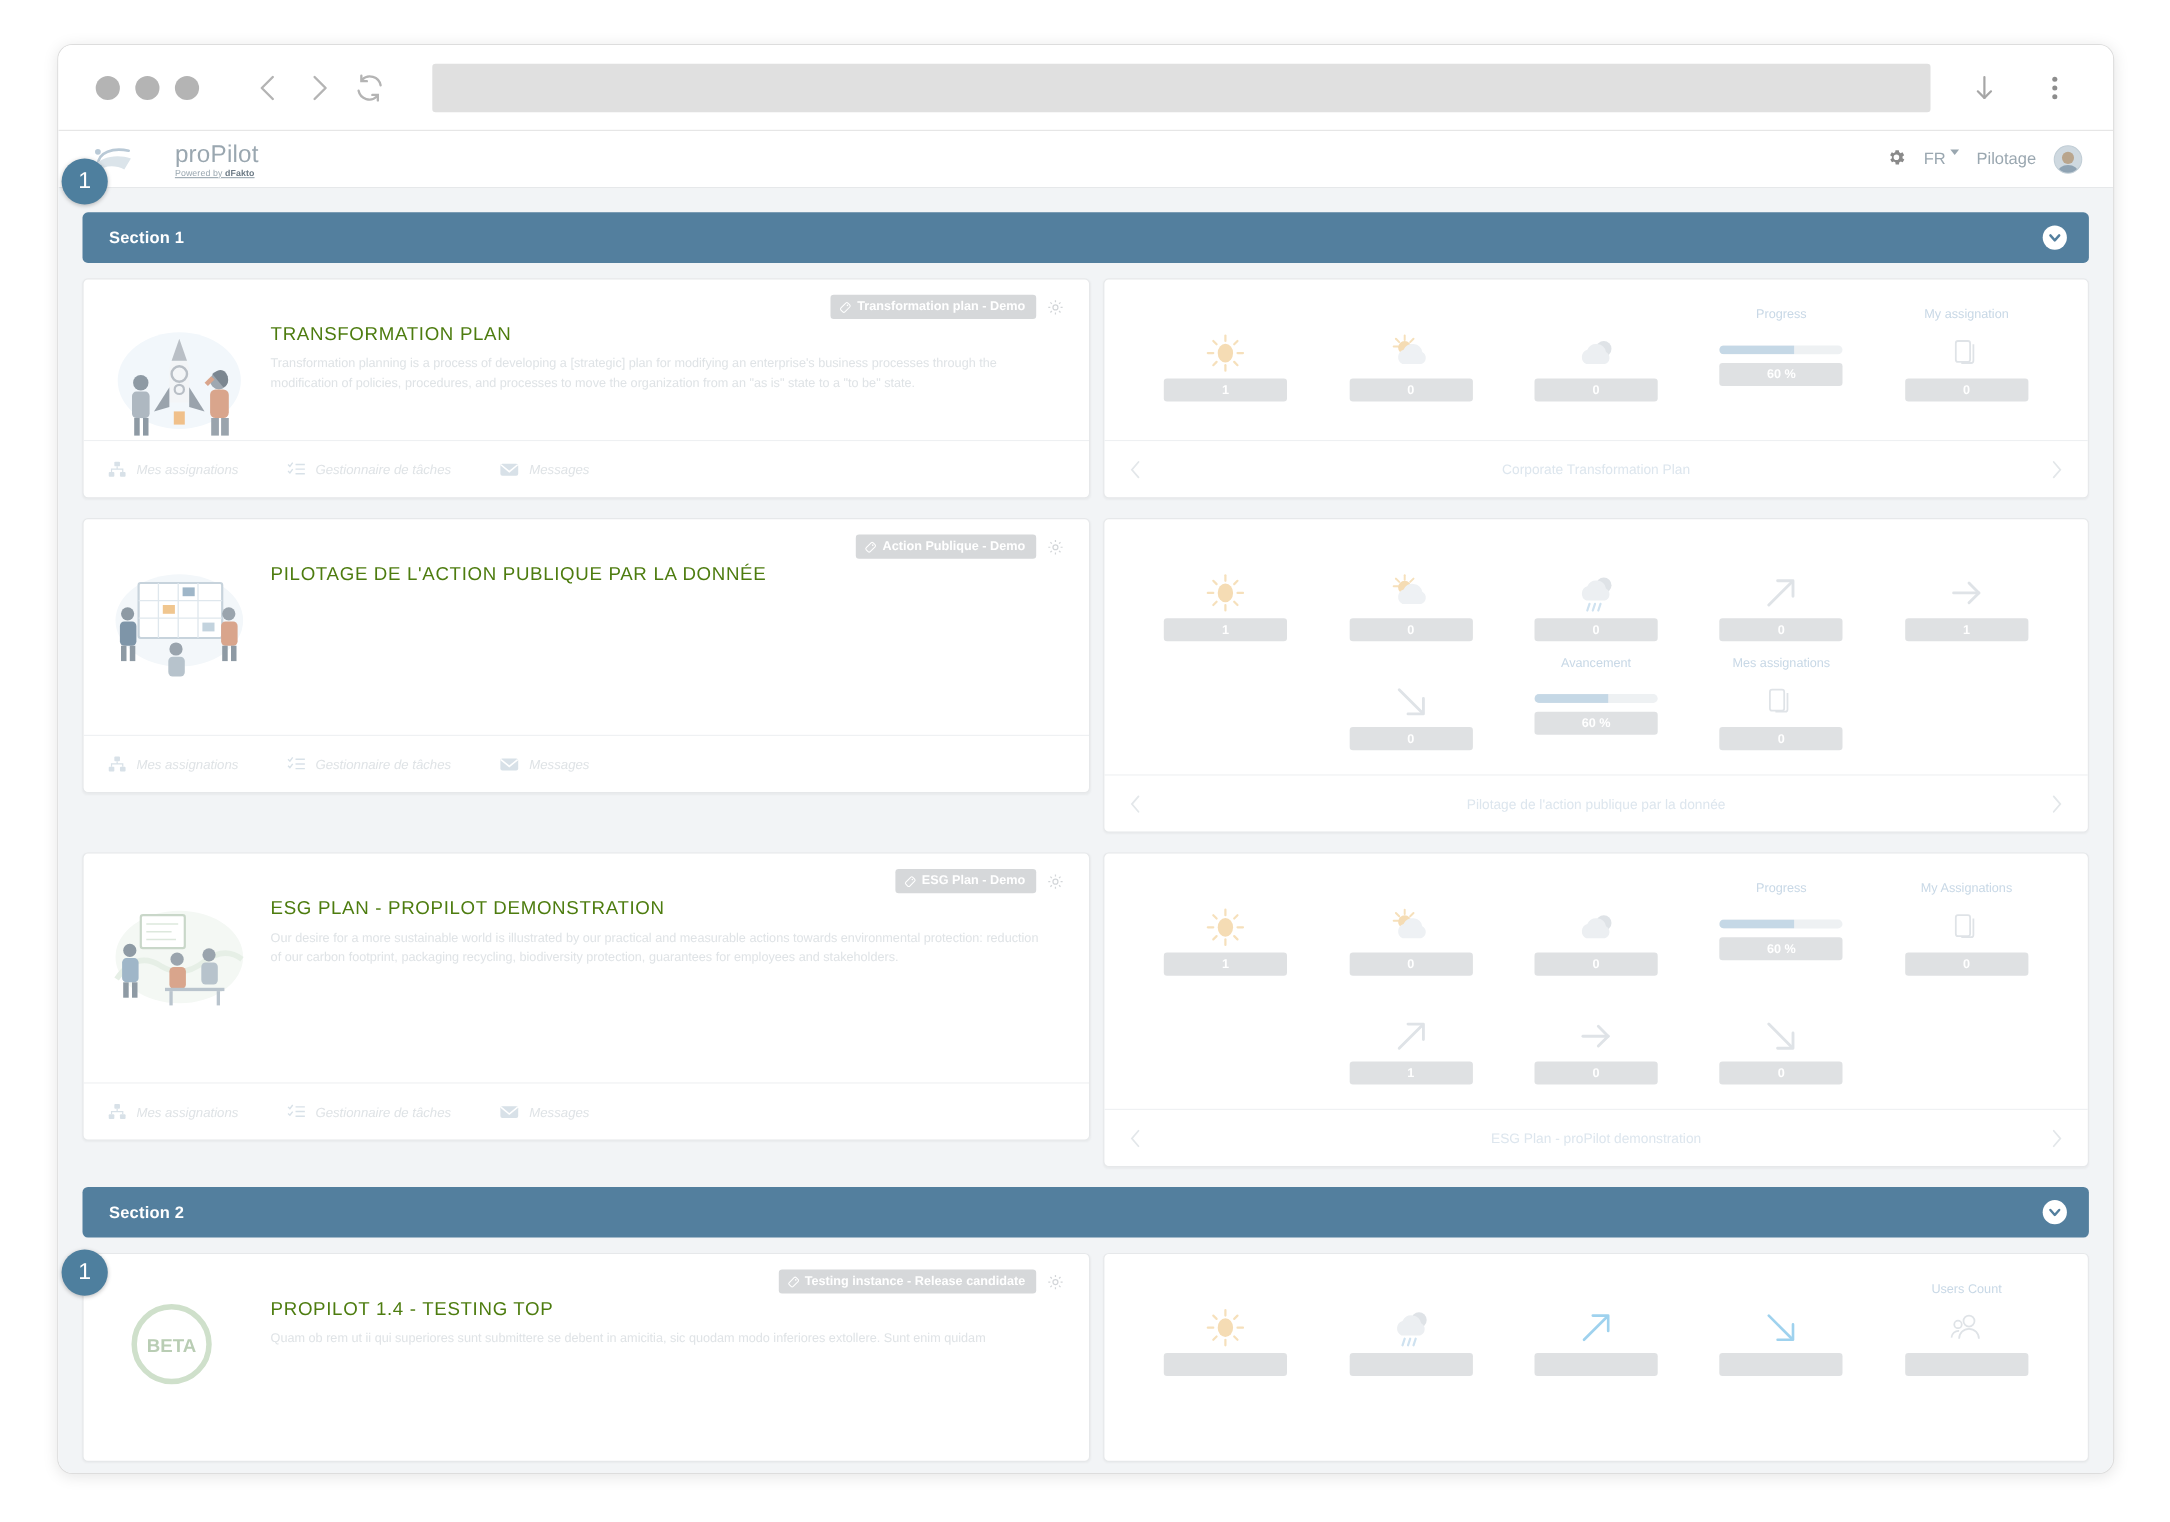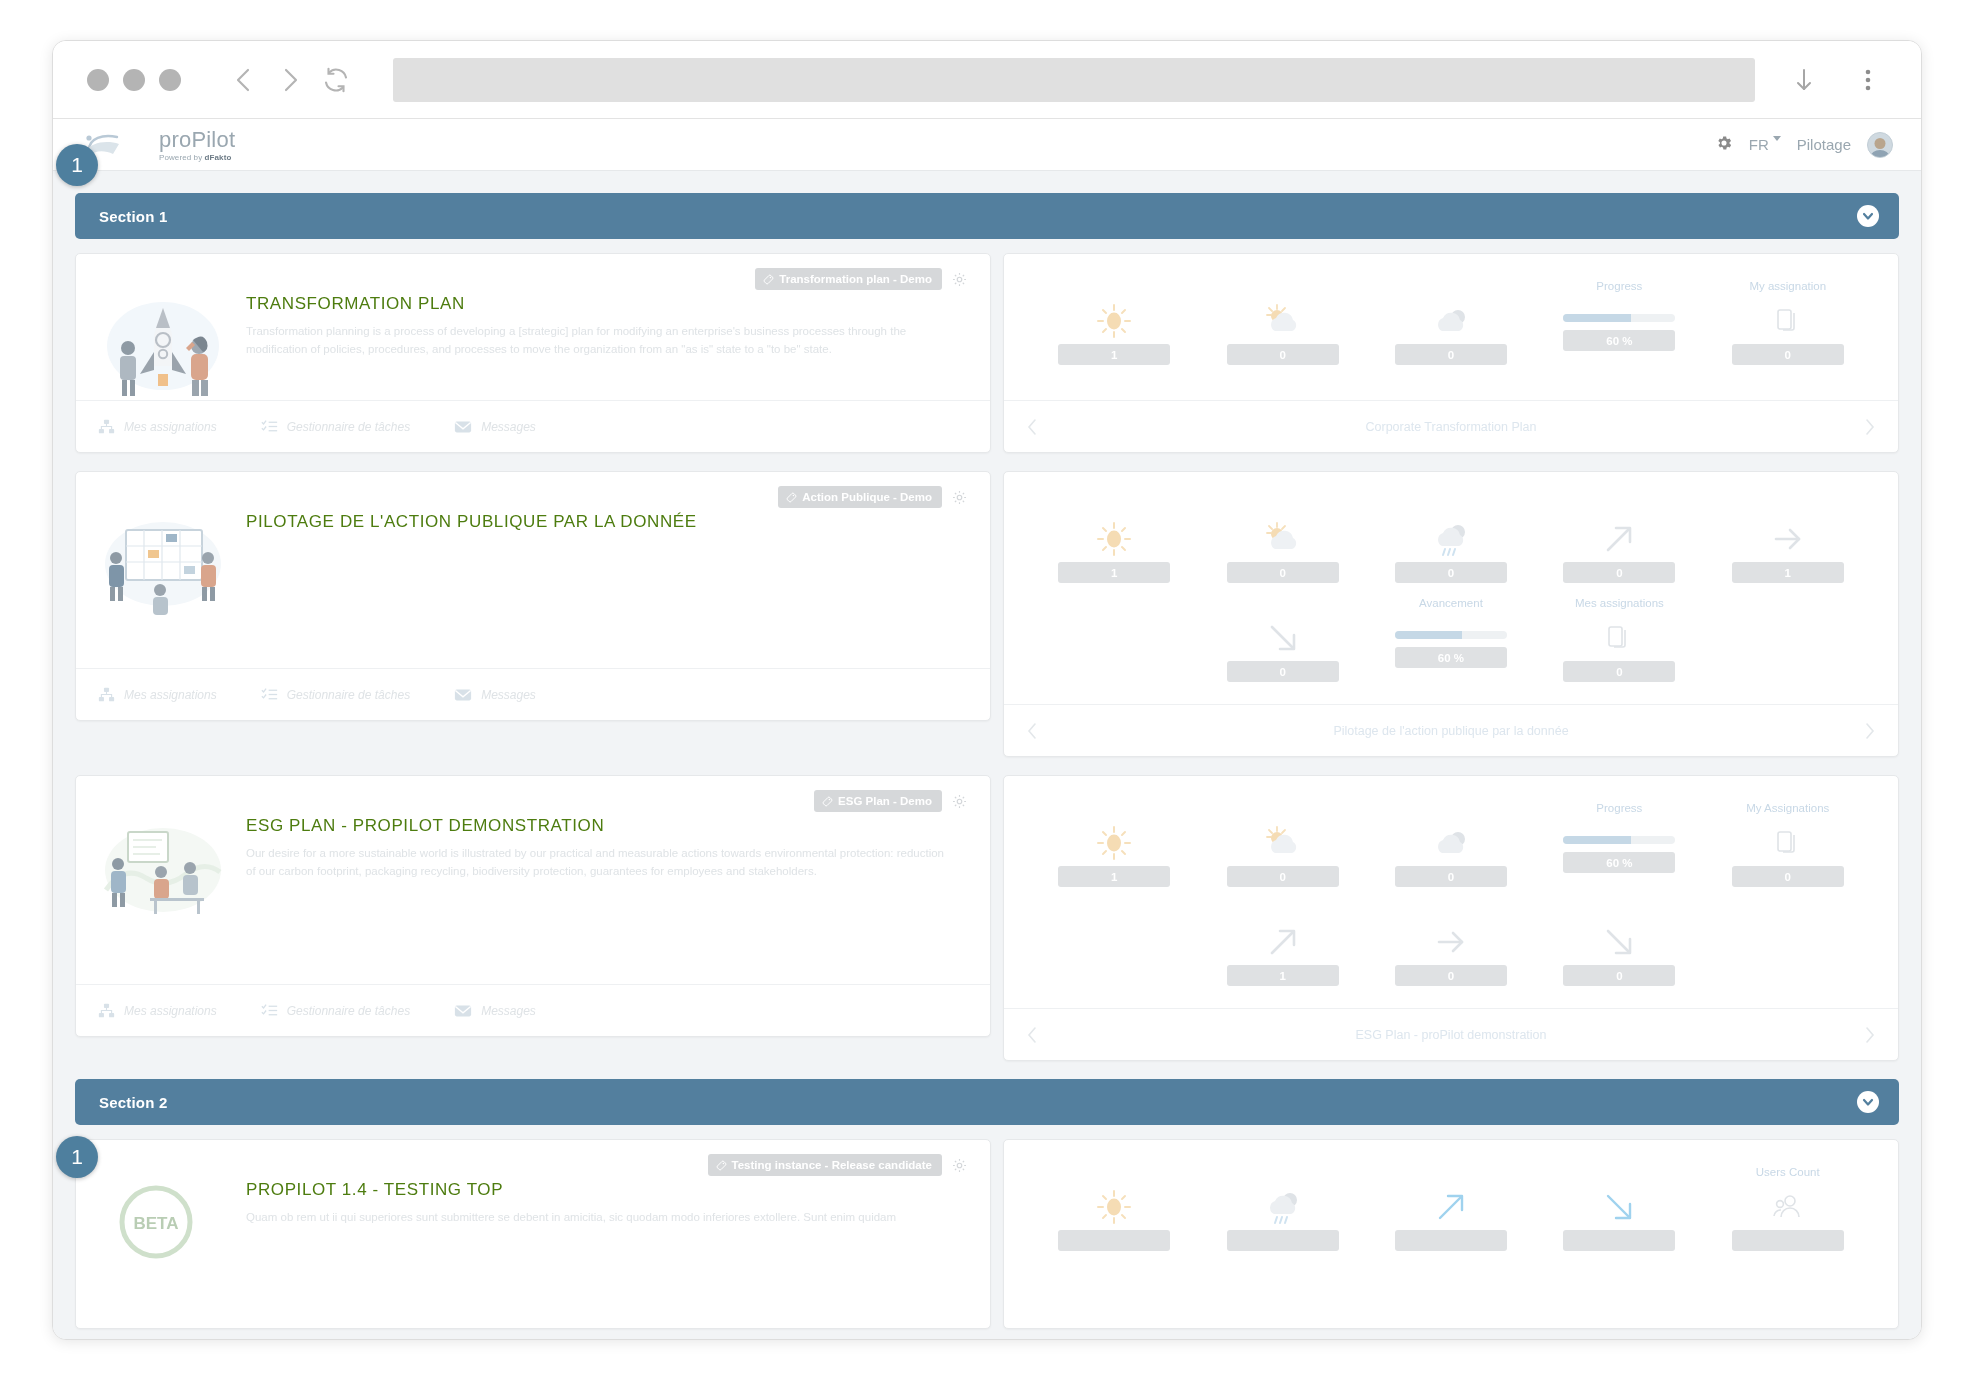--- a/index.html
+++ b/index.html
@@ -65,21 +65,21 @@
     border-bottom: 1px solid #e6e8ea;
     display: flex;
     align-items: center;
     justify-content: space-between;
     padding: 0 28px 0 30px;
   }
   .logo-wrap { display: flex; align-items: flex-end; gap: 22px; }
   .logo-mark { width: 54px; height: 34px; position: relative; }
   .logo-text { display: flex; flex-direction: column; line-height: 1; }
   .logo-name { font-size: 22px; color: #9aa7b0; letter-spacing: .2px; }
-  .logo-sub { font-size: 8px; color: #9aa7b0; margin-top: 3px; letter-spacing: .1px; }
+  .logo-sub { font-size: 8px; color: #9aa7b0; margin-top: 3px; letter-spacing: .1px; text-decoration: underline; }
   .logo-sub b { color: #6d7b86; }
 
   .header-right { display: flex; align-items: center; gap: 16px; color: #9aa7b0; font-size: 15px; }
   .lang { display: flex; align-items: flex-start; gap: 4px; }
   .caret { width: 0; height: 0; border-left: 4px solid transparent; border-right: 4px solid transparent; border-top: 5px solid #9aa7b0; }
   .avatar {
     width: 26px; height: 26px; border-radius: 50%;
     background: #cfd9e0;
     position: relative; overflow: hidden;
     border: 1px solid #c2ced6;

